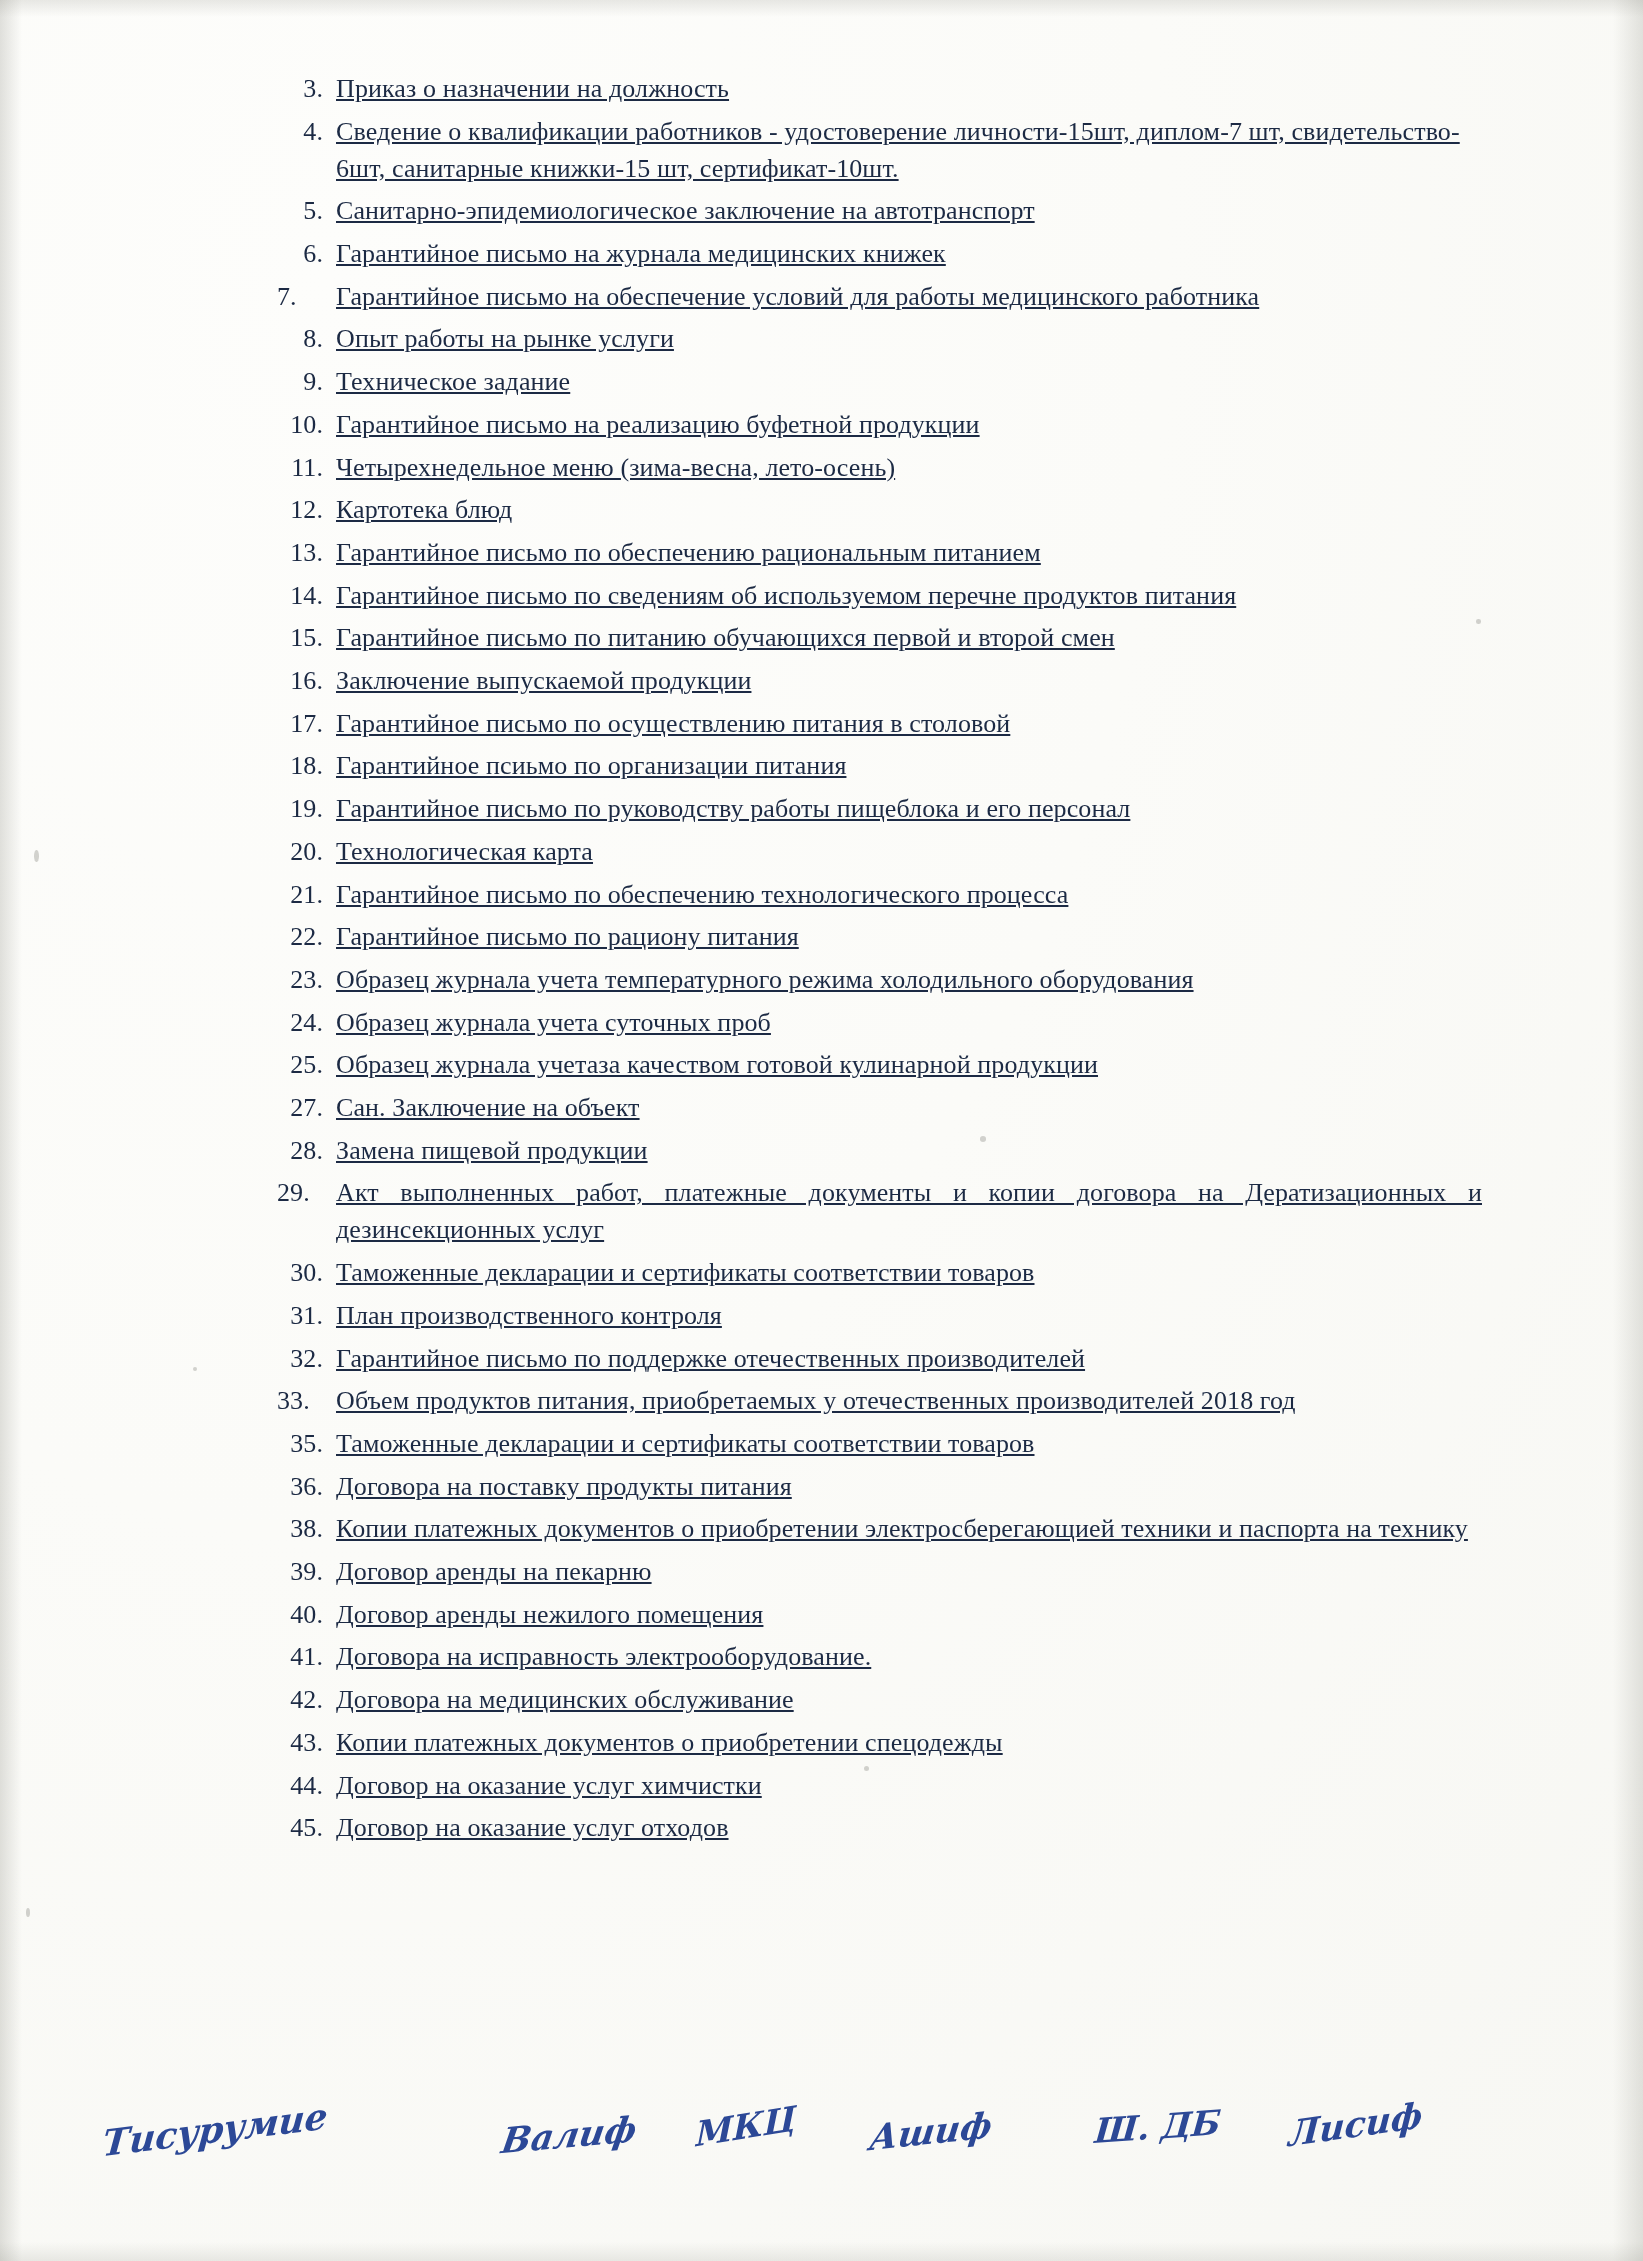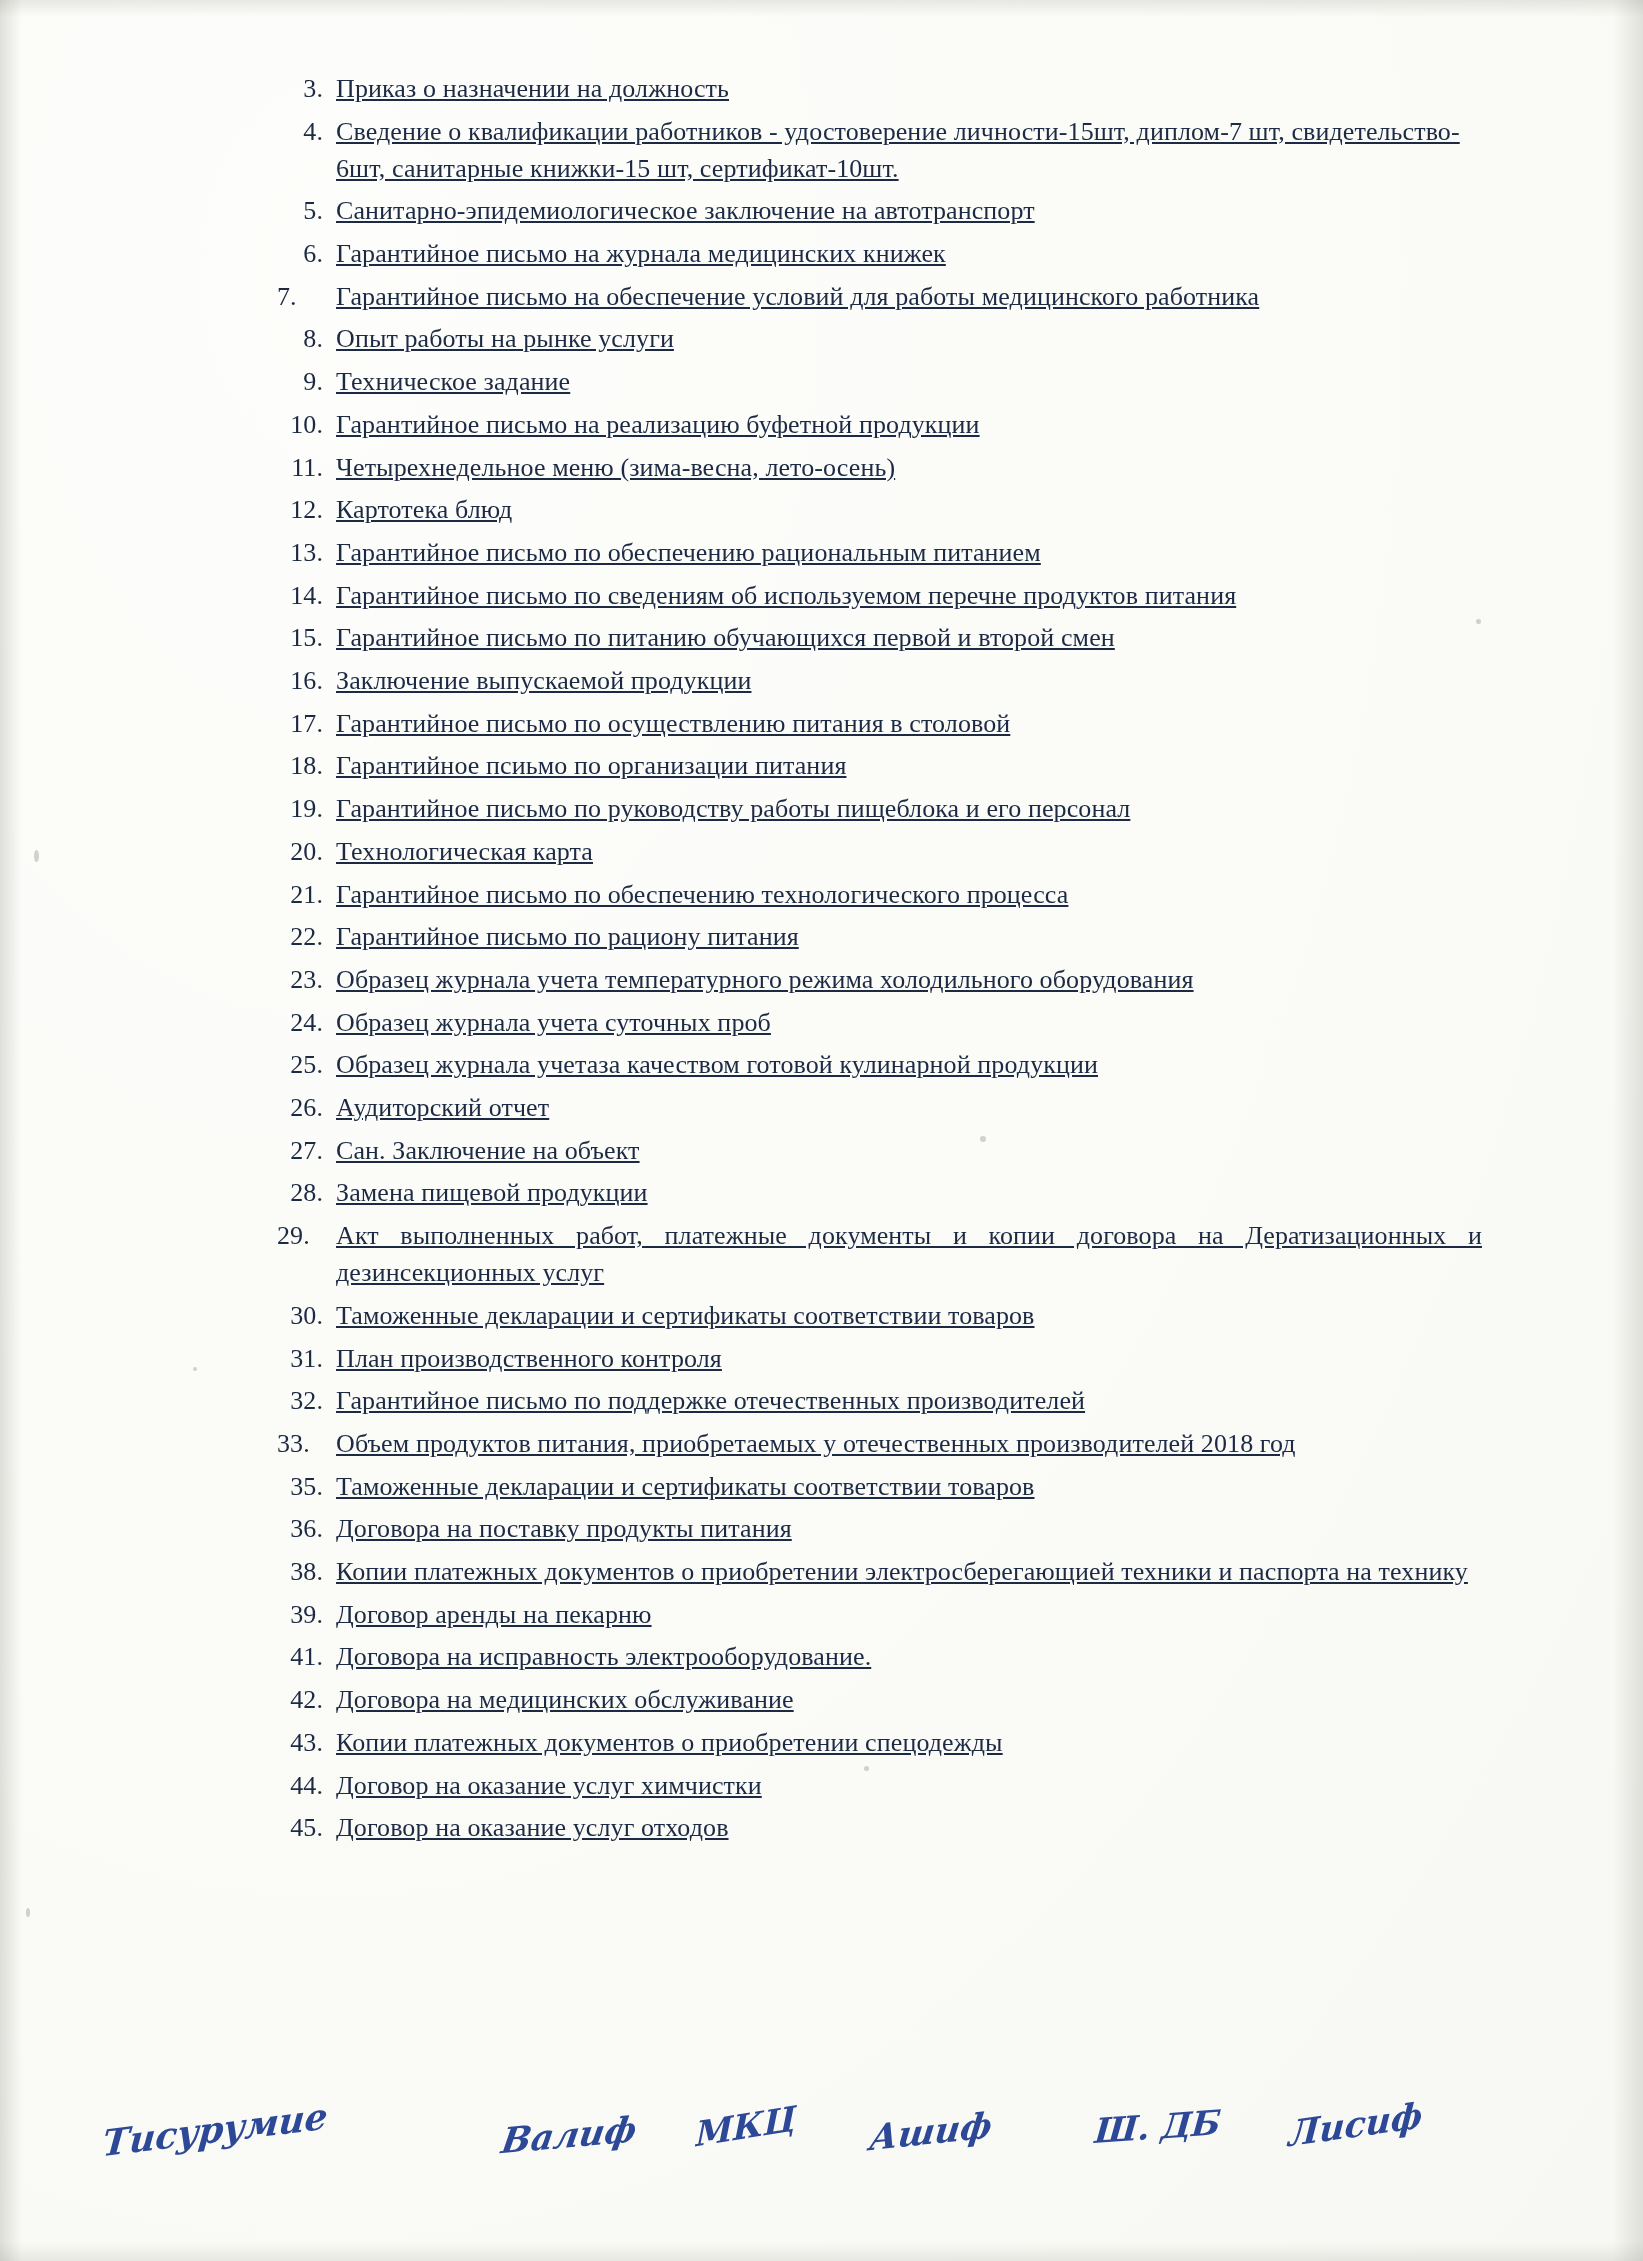--- a/index.html
+++ b/index.html
@@ -235,24 +235,20 @@
         </li>
         <li>
           <span class="num">24.</span>
           <span class="txt">Образец журнала учета  суточных проб</span>
         </li>
         <li>
           <span class="num">25.</span>
           <span class="txt">Образец журнала учетаза качеством готовой кулинарной продукции</span>
         </li>
         <li>
-          <span class="num">26.</span>
-          <span class="txt">Аудиторский отчет</span>
-        </li>
-        <li>
           <span class="num">27.</span>
           <span class="txt">Сан. Заключение на объект</span>
         </li>
         <li>
           <span class="num">28.</span>
           <span class="txt">Замена пищевой продукции</span>
         </li>
         <li class="justify">
           <span class="num">29.</span>
           <span class="txt">Акт выполненных работ, платежные документы и копии договора на Дератизационных и дезинсекционных услуг</span>
@@ -281,20 +277,24 @@
           <span class="num">36.</span>
           <span class="txt">Договора на поставку продукты питания</span>
         </li>
         <li>
           <span class="num">38.</span>
           <span class="txt">Копии платежных документов о приобретении электросберегающией техники и паспорта на технику</span>
         </li>
         <li>
           <span class="num">39.</span>
           <span class="txt">Договор  аренды на пекарню</span>
+        </li>
+        <li>
+          <span class="num">40.</span>
+          <span class="txt">Договор аренды нежилого помещения</span>
         </li>
         <li>
           <span class="num">41.</span>
           <span class="txt">Договора на исправность электрооборудование.</span>
         </li>
         <li>
           <span class="num">42.</span>
           <span class="txt">Договора на медицинских обслуживание</span>
         </li>
         <li>

